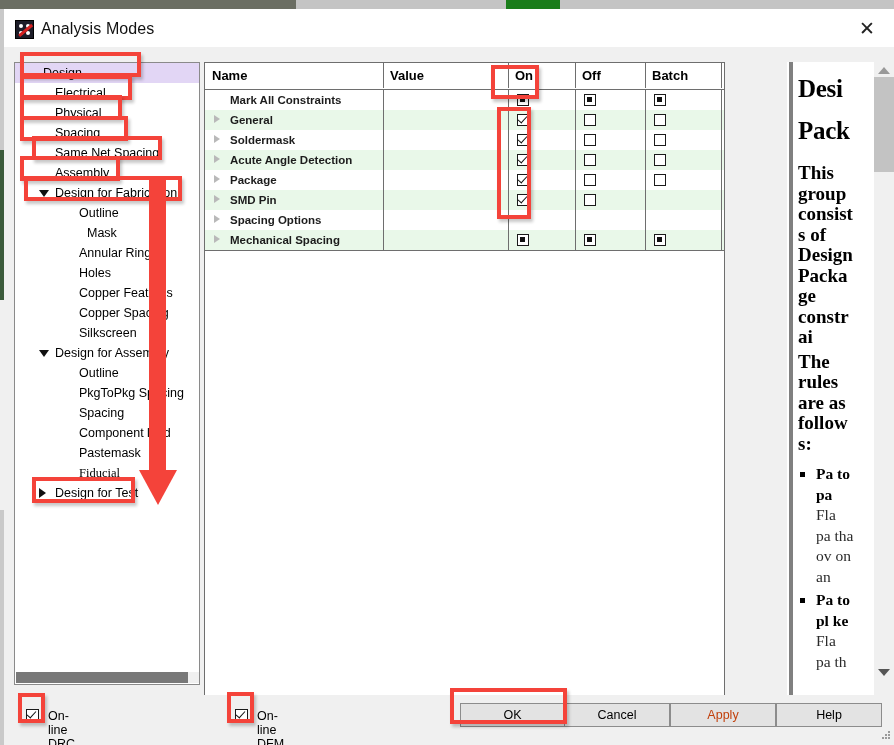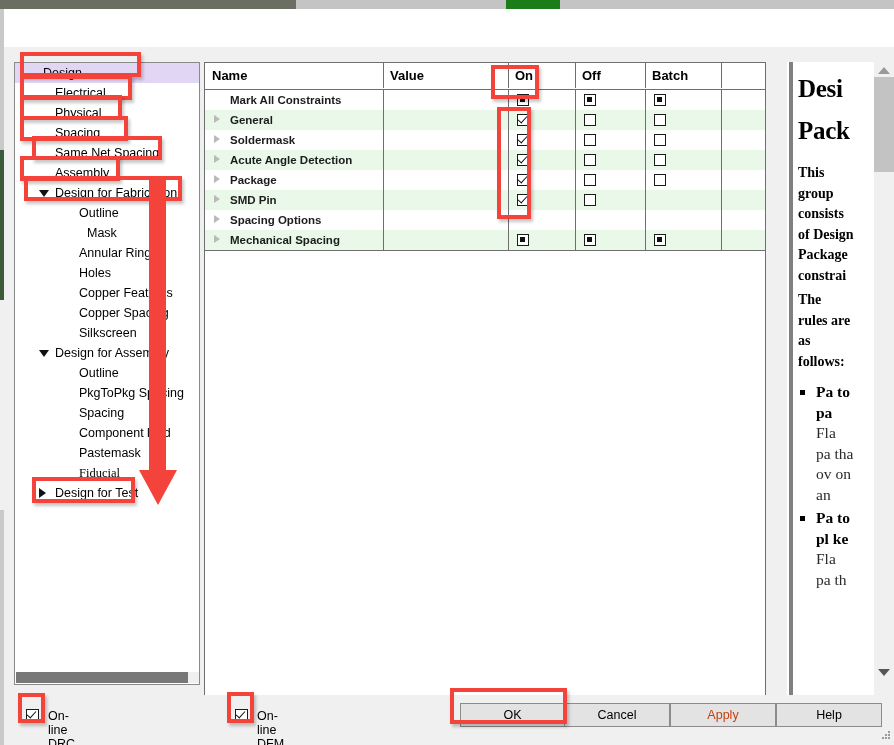--- a/index.html
+++ b/index.html
@@ -48,21 +48,21 @@
   .tree-item.selected{background:#e2d6f5;}
   .arrow{position:absolute;width:0;height:0;}
   .arrow.down{border-left:5px solid transparent;border-right:5px solid transparent;
      border-top:7px solid #111;top:7px;}
   .arrow.right{border-top:5px solid transparent;border-bottom:5px solid transparent;
      border-left:7px solid #111;top:5px;}
   #tree-hscroll{position:absolute;left:1px;bottom:1px;width:184px;height:11px;background:#f0f0f0;}
   #tree-hscroll .thumb{position:absolute;left:0;top:0;width:172px;height:11px;background:#787878;}
 
   
-  #table-panel{position:absolute;left:200px;top:15px;width:562px;height:655px;
+  #table-panel{position:absolute;left:200px;top:15px;width:521px;height:655px;
      background:#ffffff;border:1px solid #6e6e6e;box-sizing:border-box;overflow:hidden;}
   #thead{position:relative;height:26px;background:#fff;border-bottom:1px solid #6e6e6e;}
   .th{position:absolute;top:0;height:25px;line-height:25px;font-weight:bold;font-size:13px;
      color:#000;padding-left:7px;box-sizing:border-box;}
   .vline{position:absolute;top:0;width:1px;background:#6e6e6e;}
   .trow{position:relative;height:20px;line-height:20px;font-size:11.5px;font-weight:bold;color:#1c1c1c;}
   .trow.alt{background:#e9f8e9;}
   .trow .tname{position:absolute;left:25px;top:0;white-space:nowrap;}
   .trow .texp{position:absolute;left:9px;top:5px;width:0;height:0;
      border-top:4.5px solid transparent;border-bottom:4.5px solid transparent;
@@ -75,21 +75,21 @@
 
   
   #help-splitter{position:absolute;left:783px;top:15px;width:7px;height:655px;background:#ffffff;}
   #help-splitter .bar{position:absolute;left:2px;top:0;width:4px;height:655px;background:#808080;}
   #help-panel{position:absolute;left:790px;top:15px;width:100px;height:655px;
      background:#ffffff;overflow:hidden;}
   #help-inner{position:absolute;left:4px;top:0;width:56px;
      font-family:"Liberation Serif", serif;color:#000;}
   #help-inner h1{font-size:25px;line-height:31px;margin:11px 0 0 0;font-weight:bold;
      white-space:nowrap;letter-spacing:-.3px;}
-  #help-inner p.para{font-size:14px;line-height:20.5px;margin:17px 0 0 0;font-weight:bold;
+  #help-inner p.para{font-size:19px;line-height:20.5px;margin:17px 0 0 0;font-weight:bold;
      word-break:break-word;}
   #help-inner p.para.tight{margin-top:4px;}
   #help-inner ul{margin:10px 0 0 0;padding-left:18px;list-style:square;}
   #help-inner li{font-size:15.5px;line-height:20.5px;margin-bottom:3px;word-break:break-word;}
   #help-inner li b{font-weight:bold;}
   #help-inner li span.norm{font-weight:normal;color:#2a2a2a;}
   #help-vscroll{position:absolute;right:0;top:0;width:20px;height:640px;background:#f0f0f0;}
   #help-vscroll .up{position:absolute;left:4px;top:5px;width:0;height:0;
      border-left:6px solid transparent;border-right:6px solid transparent;border-bottom:7px solid #999;}
   #help-vscroll .dn{position:absolute;left:4px;bottom:26px;width:0;height:0;
@@ -130,20 +130,31 @@
 <div id="bg-strip-dark"></div>
 <div id="bg-green">
   
 </div>
 <div id="bg-left-edge"></div>
 <div id="bg-left-green"></div>
 <div id="bg-left-edge2"></div>
 
 <div id="dialog">
 
+  <div id="titlebar">
+    <div id="title-icon">
+      <span class="dot d1"></span>
+        <span class="dot d2"></span>
+      <span class="dot d3"></span>
+        <span class="dot d4"></span>
+      <span class="slash"></span>
+    </div>
+    <div id="title-text">Analysis Modes</div>
+    <div id="close-btn">✕</div>
+  </div>
 
   <div id="body-area">
 
     <div id="tree-panel">
       <div id="tree-items">
           <div class="tree-item selected" style="top: 0px; background: rgb(226, 214, 245); margin-left: 0px;">
             <span class="lbl" style="left: 28px;">Design</span>
           </div>
           <div class="tree-item" style="top: 0px;">
             <span class="lbl" style="left: 40px;">Electrical</span>

